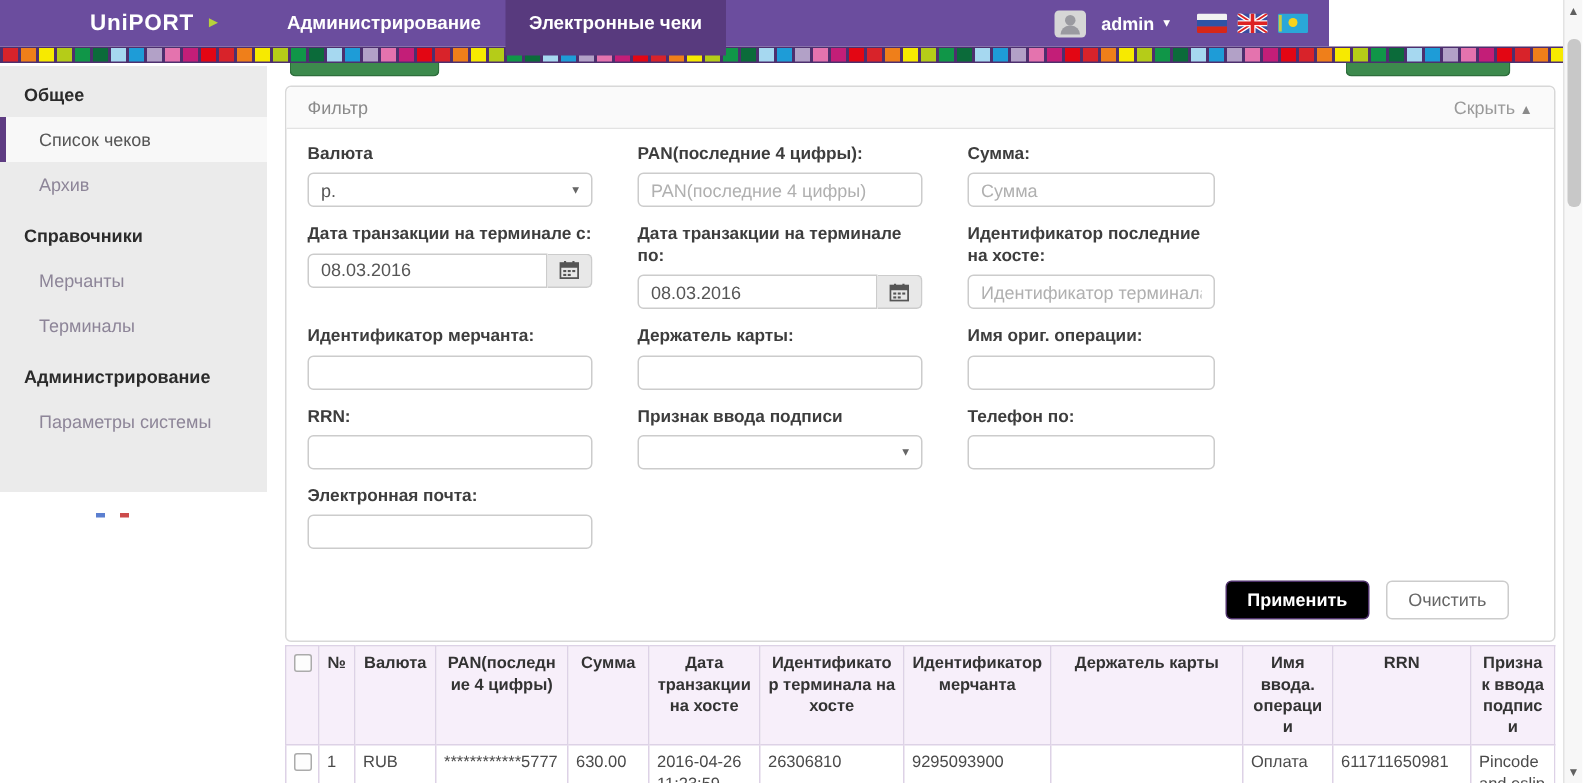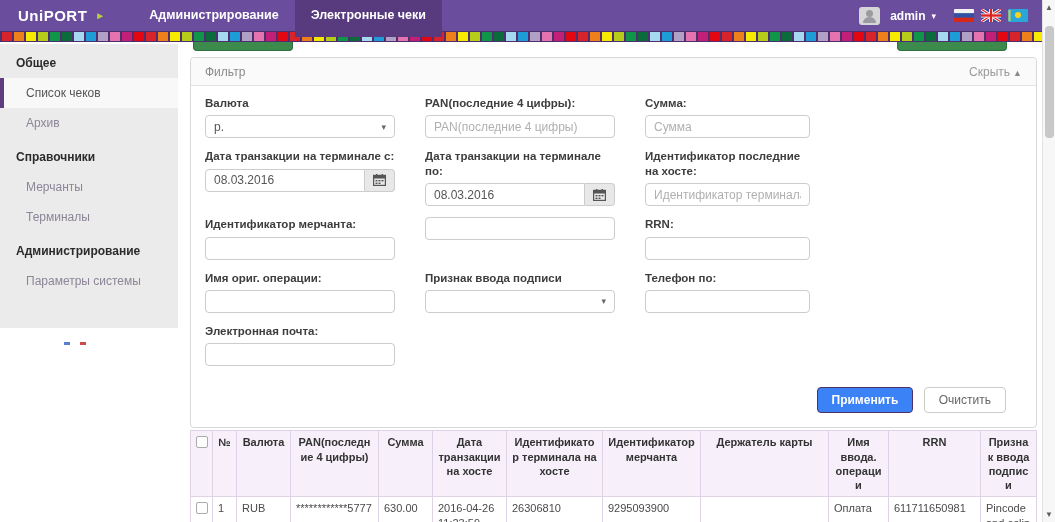--- a/index.html
+++ b/index.html
@@ -1,22 +1,22 @@
 <!DOCTYPE html>
 <html><head>
 <meta charset="utf-8">
 <style>
   * { margin:0; padding:0; box-sizing:border-box; }
   html,body { width:1055px; height:522px; overflow:hidden; }
   body { font-family:"Liberation Sans","DejaVu Sans",sans-serif; background:#fff; position:relative; }
   .page { position:absolute; inset:0; }
 
   
-  .topbar { position:absolute; left:0; top:0; width:1042px; height:31px;
-    background:#6b4d9e; display:flex; align-items:center; z-index:5; overflow:visible; }
+  .topbar { position:absolute; left:0; top:0; width:886px; height:31px;
+    background:#6b4d9e; display:flex; align-items:center; z-index:5; overflow:visible;padding-left:42px; }
   .brand { color:#fff; font-weight:bold; font-size:15px; letter-spacing:.5px; padding:0 8px 0 18px; }
   .brand-arrow { color:#b8d23a; font-size:10px; margin-right:28px; }
   .menu { display:flex; height:31px; }
   .menu-item { color:#fff; font-size:12.5px; font-weight:bold; padding:0 16px;
     height:31px; line-height:31px; cursor:pointer; white-space:nowrap; }
   .menu-item.active { background:#583a7e; height:37px; z-index:6; position:relative; }
   .topbar-right { margin-left:auto; display:flex; align-items:center; gap:10px; padding-right:14px; }
   .avatar { width:21px; height:18px; background:#d6d6d6; border-radius:3px; position:relative; }
   .avatar::before { content:""; position:absolute; left:7px; top:3px; width:7px; height:7px;
     border-radius:50%; background:#9a9aa0; }
@@ -68,21 +68,21 @@
     display:flex; align-items:center; padding:0 8px; font-size:12px; color:#555; cursor:pointer; background:#fff; }
   .selectbox .caret { margin-left:auto; font-size:9px; color:#666; }
   .dategroup { display:flex; width:100%; }
   .dategroup input { border-radius:4px 0 0 4px !important; flex:1; min-width:0; }
   .date-addon { width:30px; height:23px; background:#e8e8e8; border:1px solid #ccc; border-left:none;
     border-radius:0 4px 4px 0; display:flex; align-items:center; justify-content:center; cursor:pointer; }
 
   .filter-actions { text-align:right; padding:4px 30px 14px 0; }
   .btn { display:inline-block; height:26px; line-height:24px; font-size:12px; border-radius:4px;
     padding:0 14px; cursor:pointer; font-family:inherit; }
-  .btn-apply { background:#3b82f6; border:1px solid #4d3069; color:#fff; font-weight:bold; margin-right:6px; }
+  .btn-apply { background:#000000; border:1px solid #4d3069; color:#fff; font-weight:bold; margin-right:6px; }
   .btn-clear { background:#fff; border:1px solid #ccc; color:#666; }
 
   
   .table-wrap { margin-top:2px; width:847px; overflow:hidden; }
   table { border-collapse:collapse; table-layout:fixed; width:886px; }
   th, td { border:1px solid #ddd2e6; font-size:11px; padding:4px 5px; vertical-align:top;
     word-wrap:break-word; overflow:hidden; }
   th { background:#f7effa; color:#333; font-weight:bold; text-align:center; line-height:1.3; }
   td { color:#4a4a4a; text-align:left; line-height:1.35; }
   .cb { display:inline-block; width:12px; height:12px; border:1px solid #ababab; border-radius:2px;
@@ -313,29 +313,30 @@
         <div class="field">
           <label>Идентификатор последние на хосте:</label>
           <input type="text" placeholder="Идентификатор терминала на хо" style="">
         </div>
 
         <div class="field">
           <label>Идентификатор мерчанта:</label>
           <input type="text" style="">
         </div>
         <div class="field">
-          <input type="text" style="">
-        </div>
+          <label>Держатель карты:</label>
+          <input type="text" style="">
+        </div>
+        <div class="field">
+          <label>Имя ориг. операции:</label>
+          <input type="text" style="">
+        </div>
+
         <div class="field">
           <label>RRN:</label>
-          <input type="text" style="">
-        </div>
-
-        <div class="field">
-          <label>Имя ориг. операции:</label>
           <input type="text" style="">
         </div>
         <div class="field">
           <label>Признак ввода подписи</label>
           <div class="selectbox">
             <span></span>
             <span class="caret">▾</span>
           </div>
         </div>
         <div class="field">

